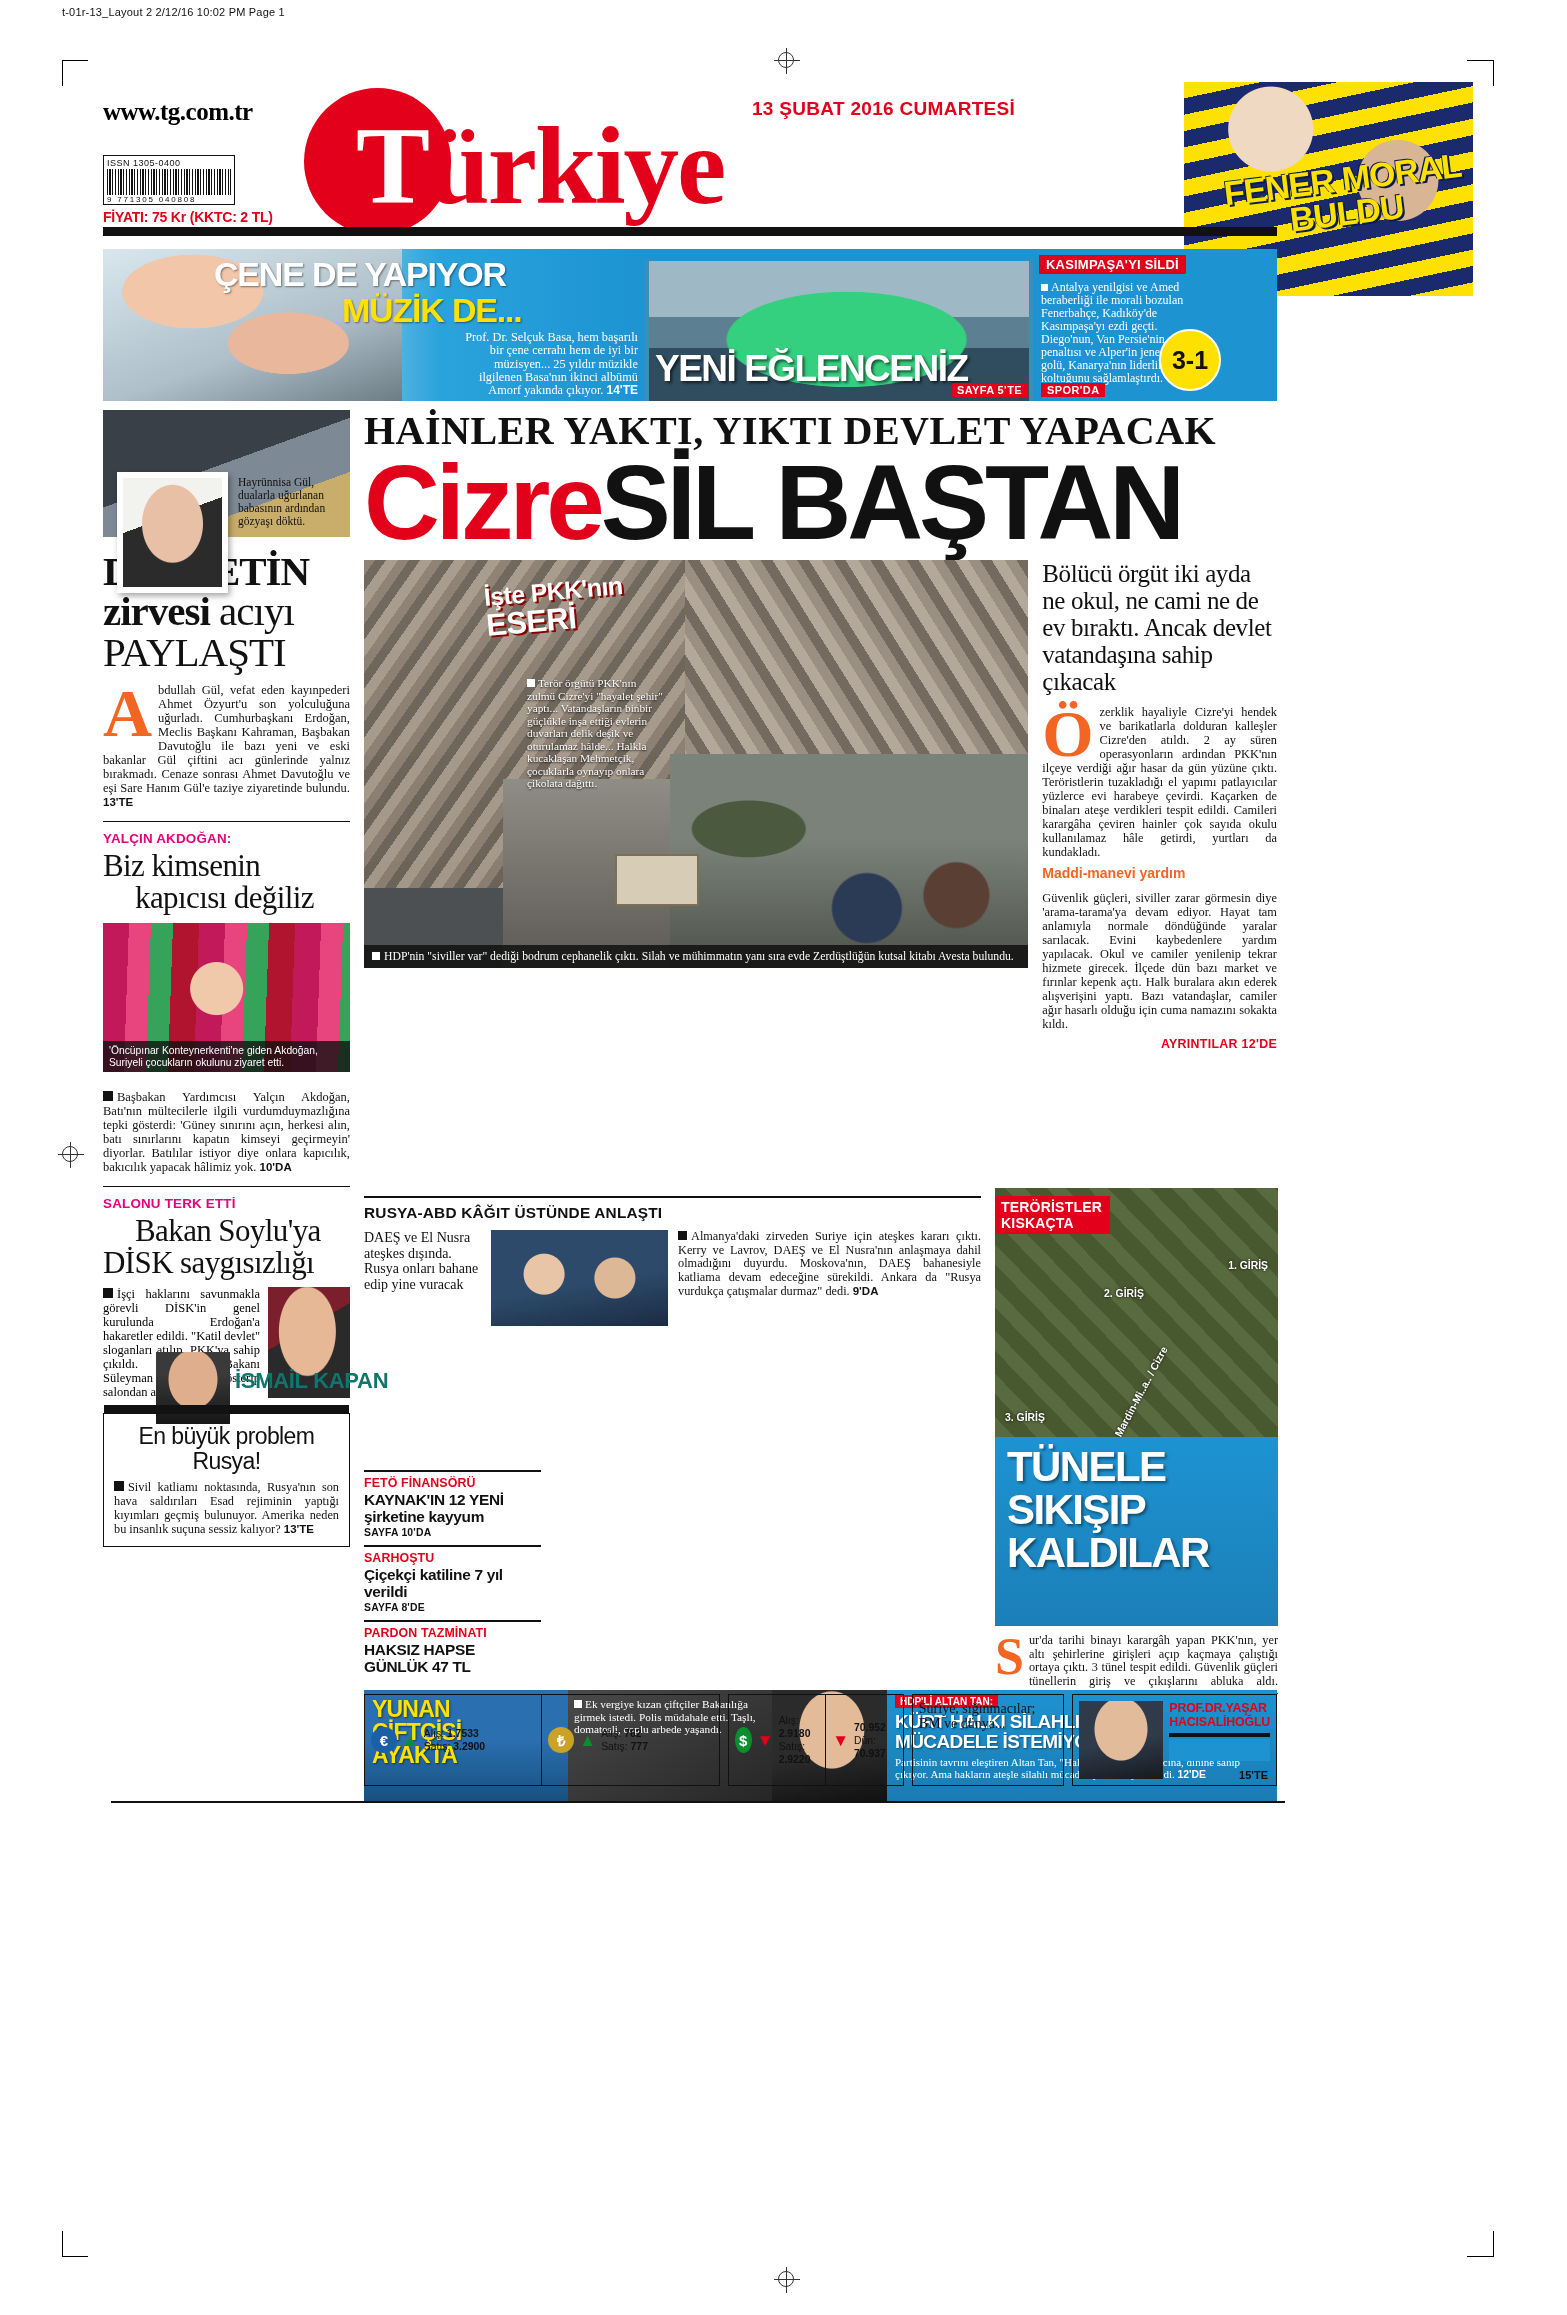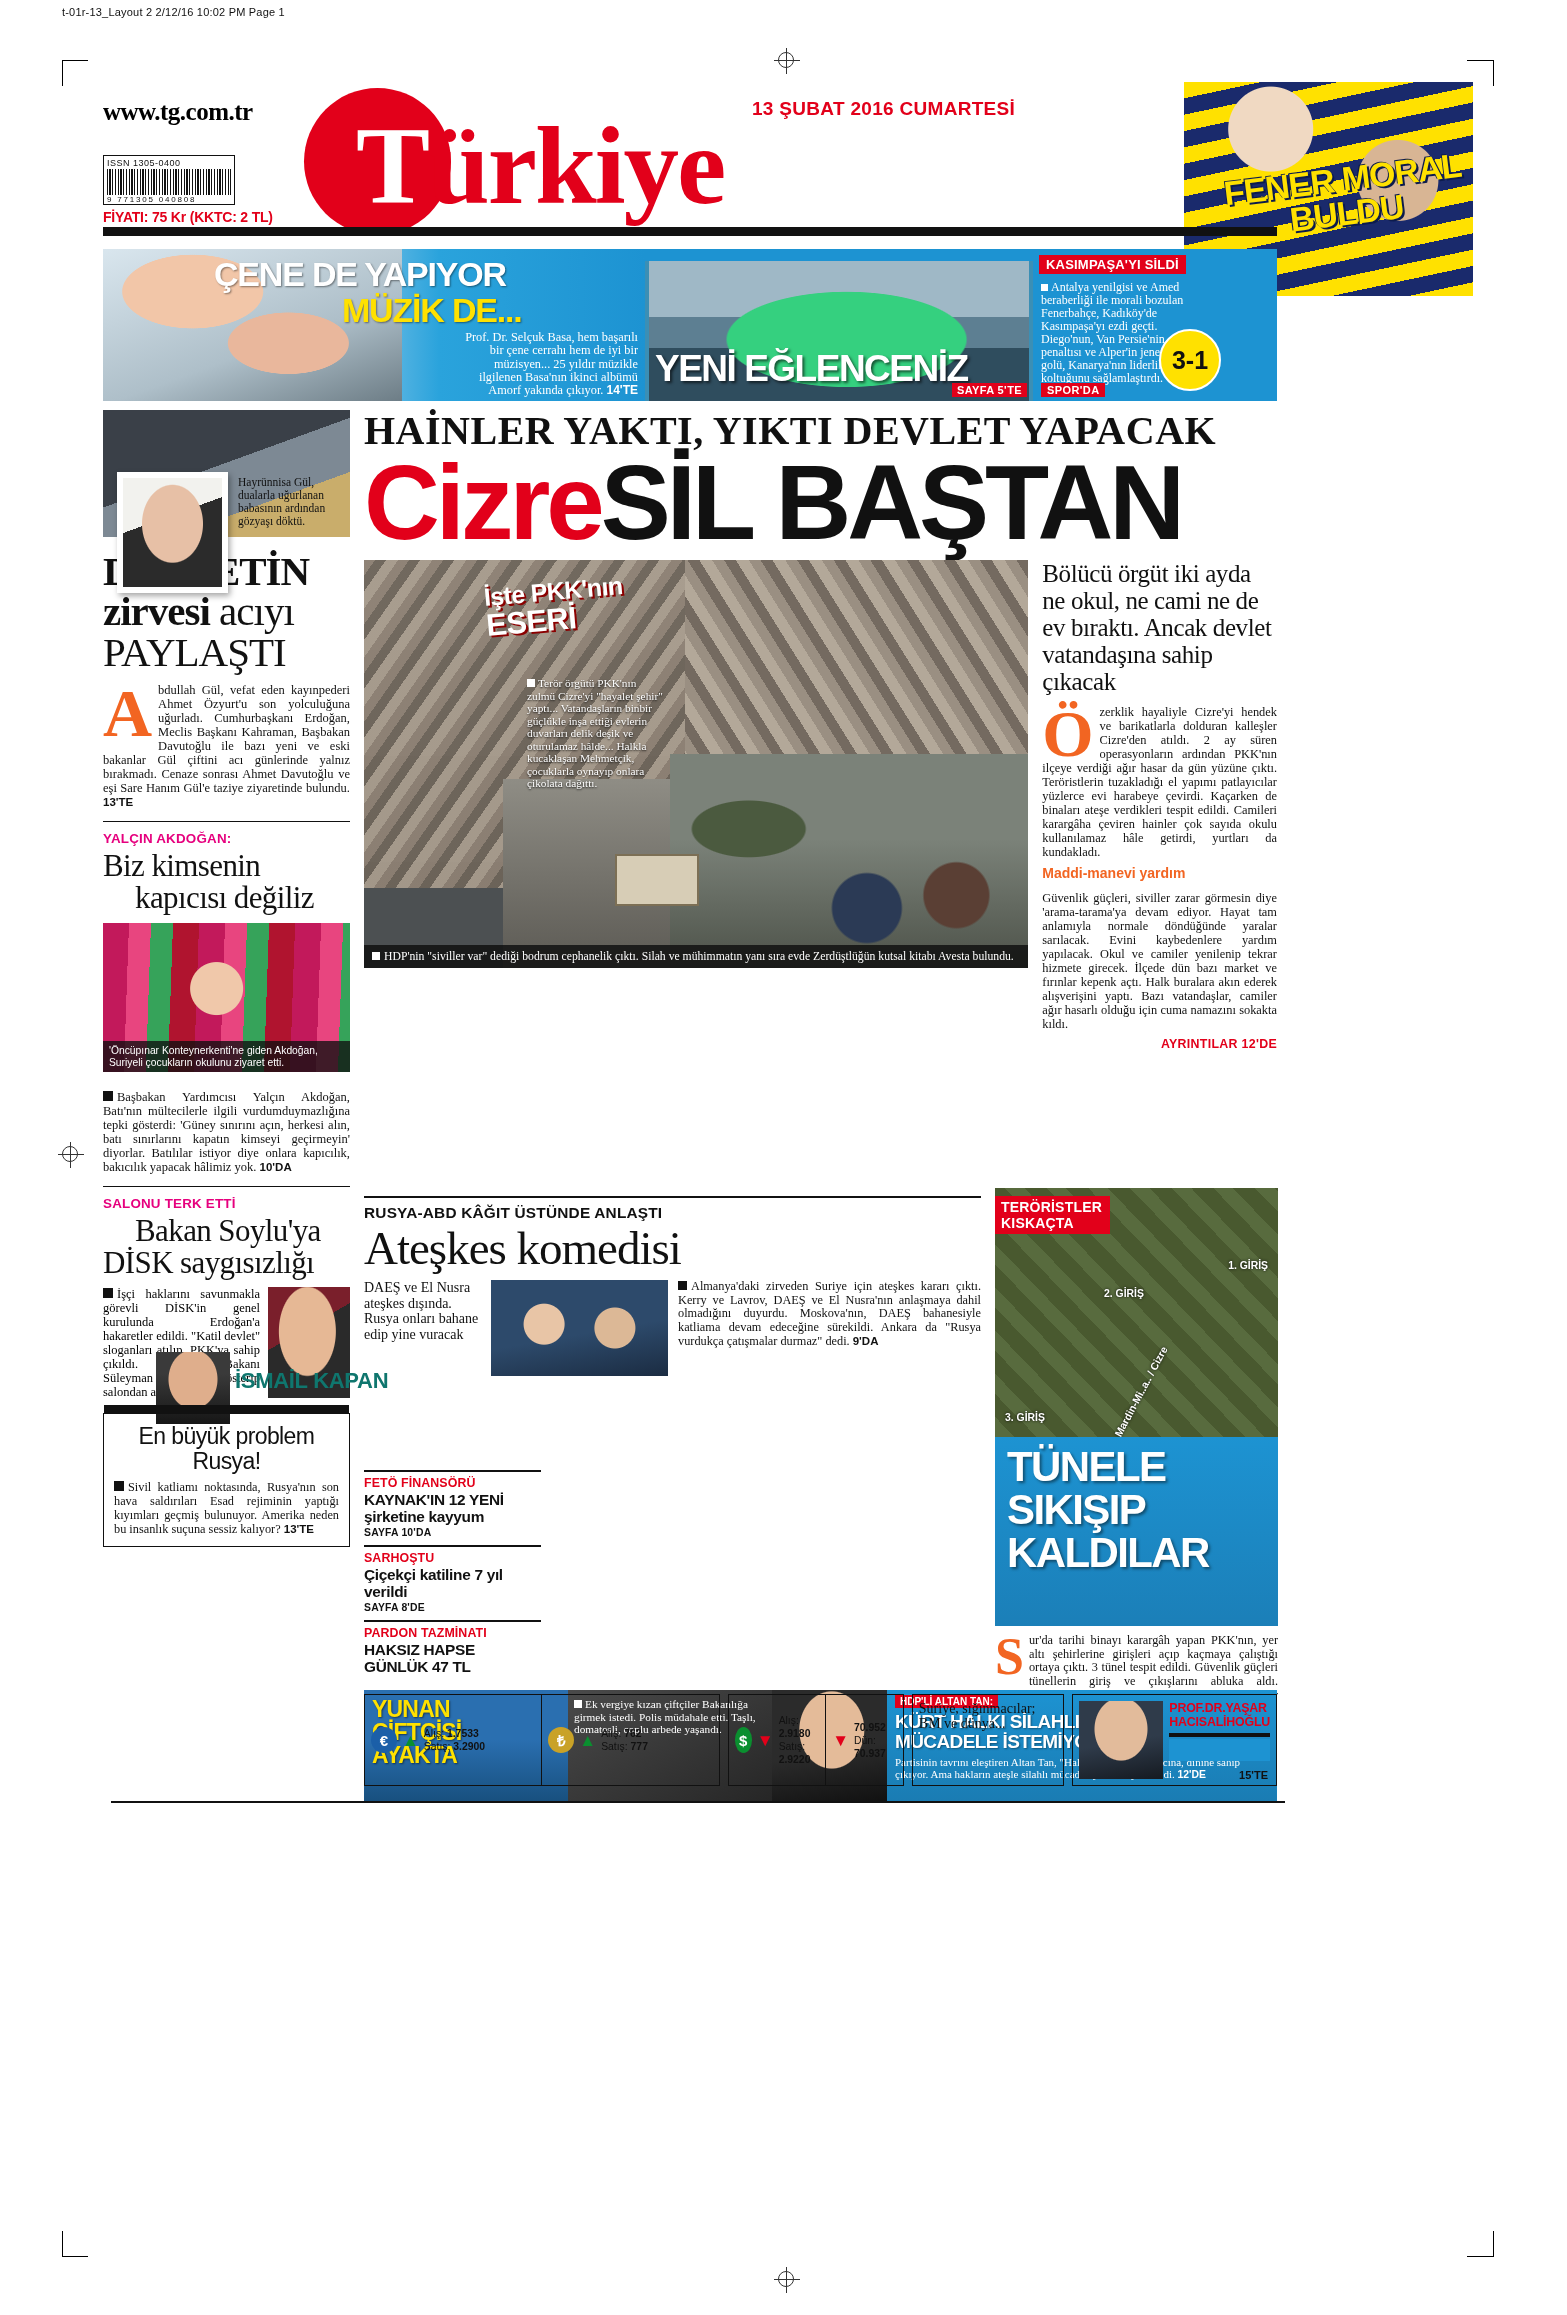--- a/index.html
+++ b/index.html
@@ -706,21 +706,20 @@
           <div class="sub-orange">Maddi-manevi yardım</div>
           <div class="side-body">Güvenlik güçleri, siviller zarar görmesin diye 'arama-tarama'ya devam ediyor. Hayat tam anlamıyla normale döndüğünde yaralar sarılacak. Evini kaybedenlere yardım yapılacak. Okul ve camiler yenilenip tekrar hizmete girecek. İlçede dün bazı market ve fırınlar kepenk açtı. Halk buralara akın ederek alışverişini yaptı. Bazı vatandaşlar, camiler ağır hasarlı olduğu için cuma namazını sokakta kıldı.</div>
           <div class="side-ref">AYRINTILAR 12'DE</div>
         </div>
       </div>
     </div>
 
     <div class="deck2">
       <div class="rule-top"></div>
       <div class="kicker">RUSYA-ABD KÂĞIT ÜSTÜNDE ANLAŞTI</div>
-      <div class="h">Ateşkes komedisi</div>
       <div class="row">
         <div class="c1">DAEŞ ve El Nusra ateşkes dışında. Rusya onları bahane edip yine vuracak</div>
         <div class="ph"></div>
         <div class="c3"><span class="sq"></span><span>Almanya'daki zirveden Suriye için ateşkes kararı çıktı. Kerry ve Lavrov, DAEŞ ve El Nusra'nın anlaşmaya dahil olmadığını duyurdu. Moskova'nın, DAEŞ bahanesiyle katliama devam edeceğine sürekildi. Ankara da "Rusya vurdukça çatışmalar durmaz" dedi.</span> <b>9'DA</b></div>
       </div>
     </div>
 
     <div class="deck3">
       <div class="satphoto">
         <div class="tag-red">

